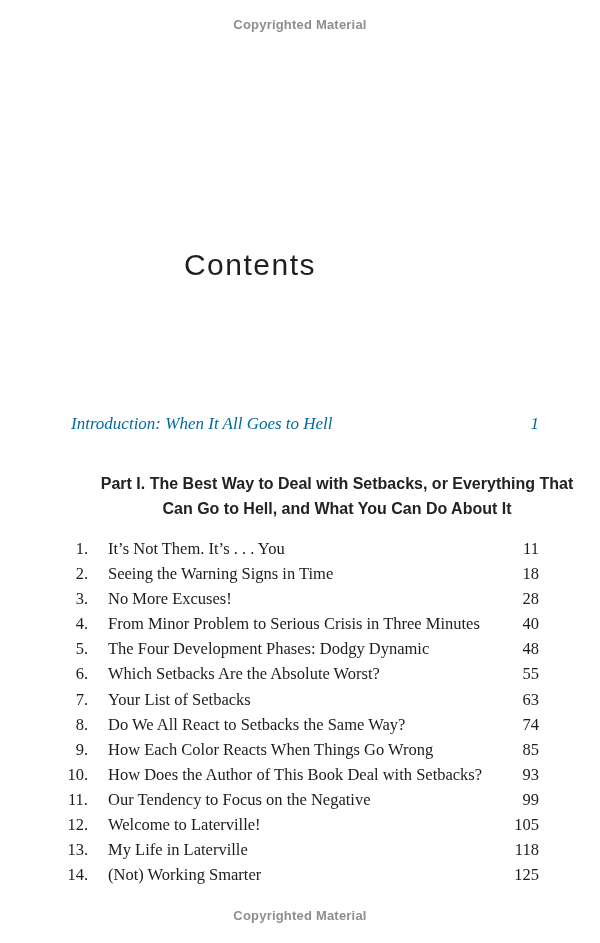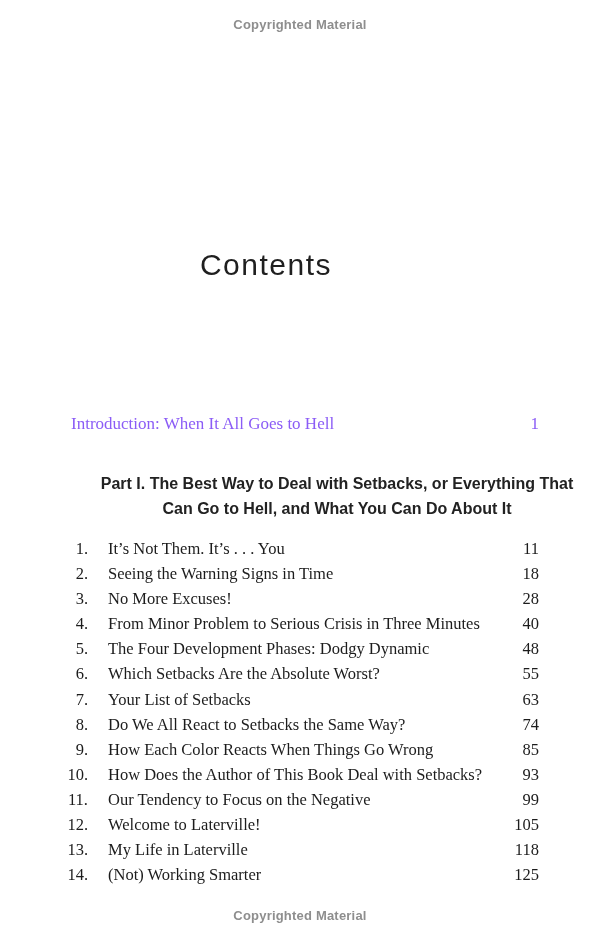--- a/index.html
+++ b/index.html
@@ -32,32 +32,32 @@
     position: absolute;
     top: 228px;
     left: 0;
     width: 500px;
     text-align: center;
     font-family: "Liberation Sans", sans-serif;
     font-weight: 400;
     font-size: 30px;
     letter-spacing: 1.5px;
     color: #1f1f1f;
-    padding-left: 16px;
   }
   .intro-row {
     position: absolute;
     top: 411px;
     left: 60px;
     width: 479px;
     display: flex;
     align-items: baseline;
+    font-style: italic;
     font-size: 17px;
     line-height: 25px;
-    color: #8b5cf6;
+    color: #0369a1;
     text-align: center;
   }
   .intro-row .label { padding-left: 11px; }
   .intro-row .page { margin-left: auto; }
   .part-heading {
     position: absolute;
     top: 472px;
     left: 0;
     width: 600px;
     text-align: center;

